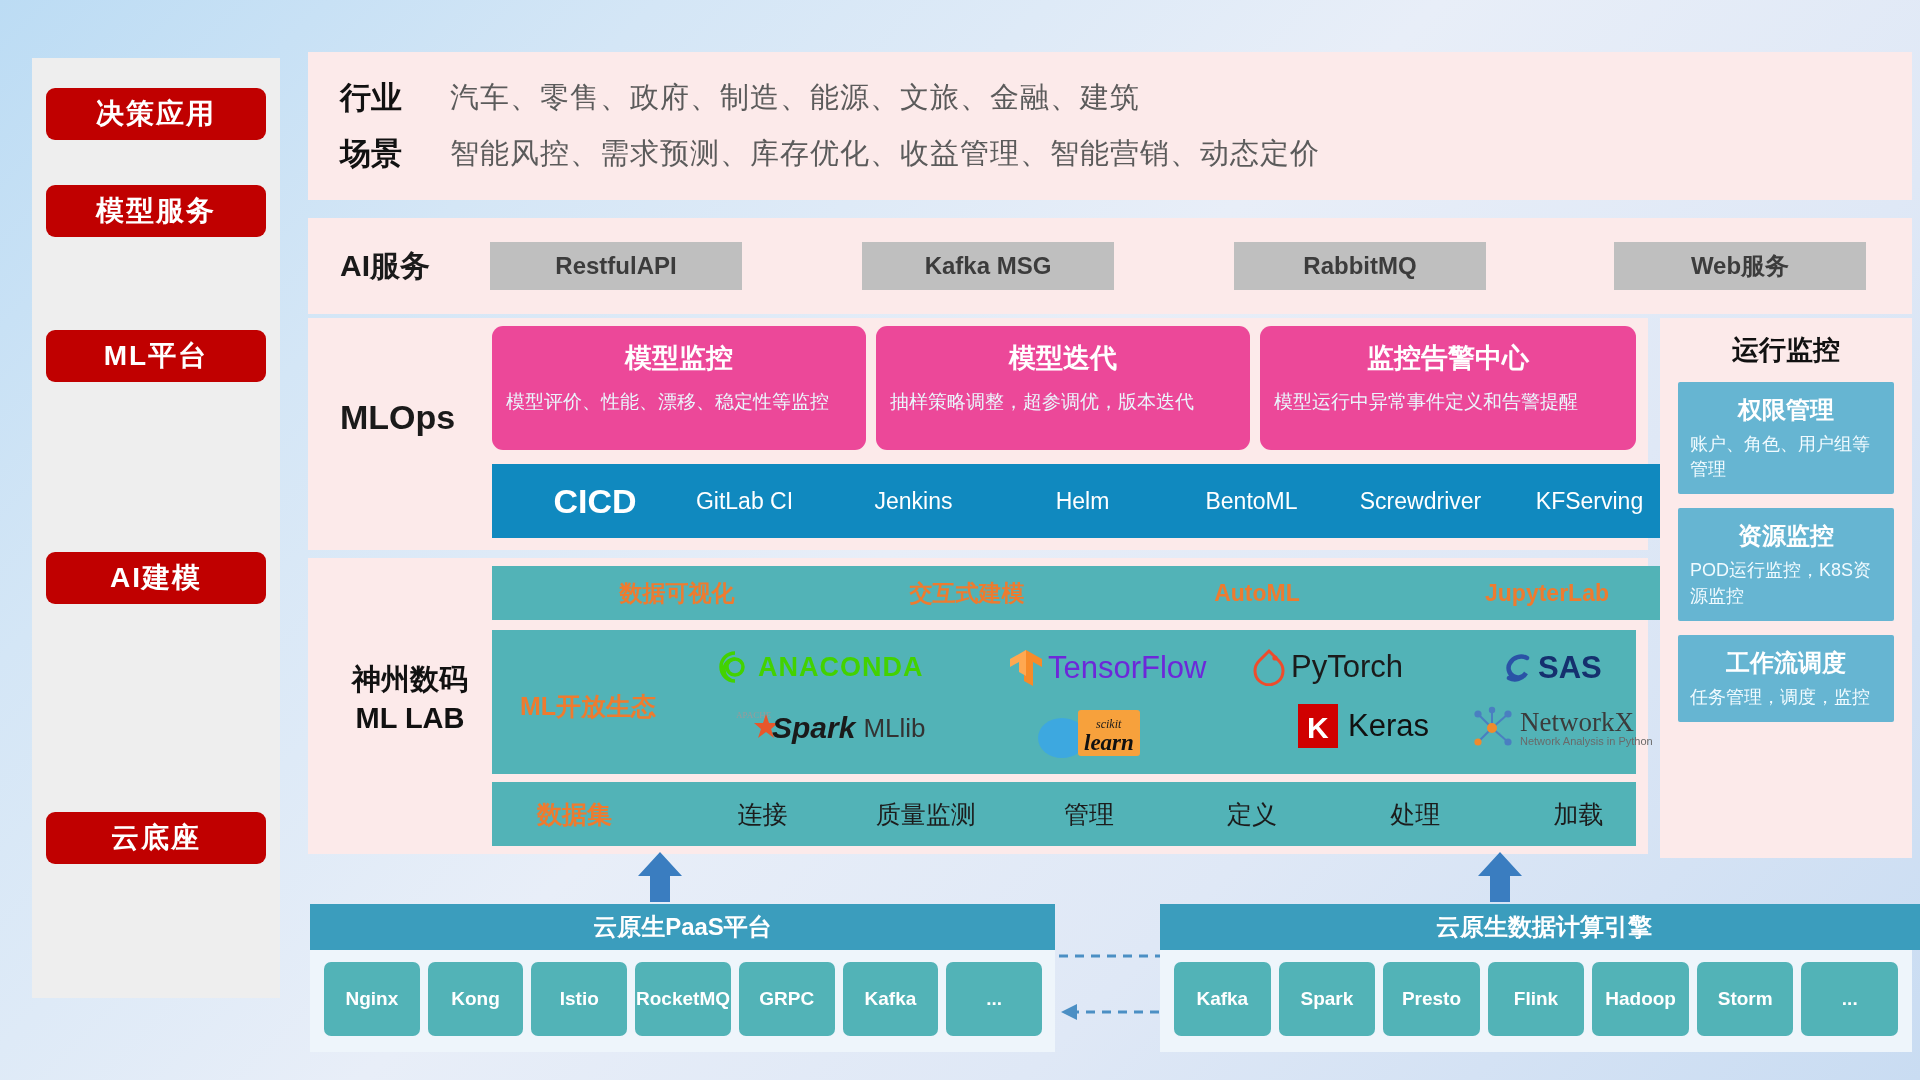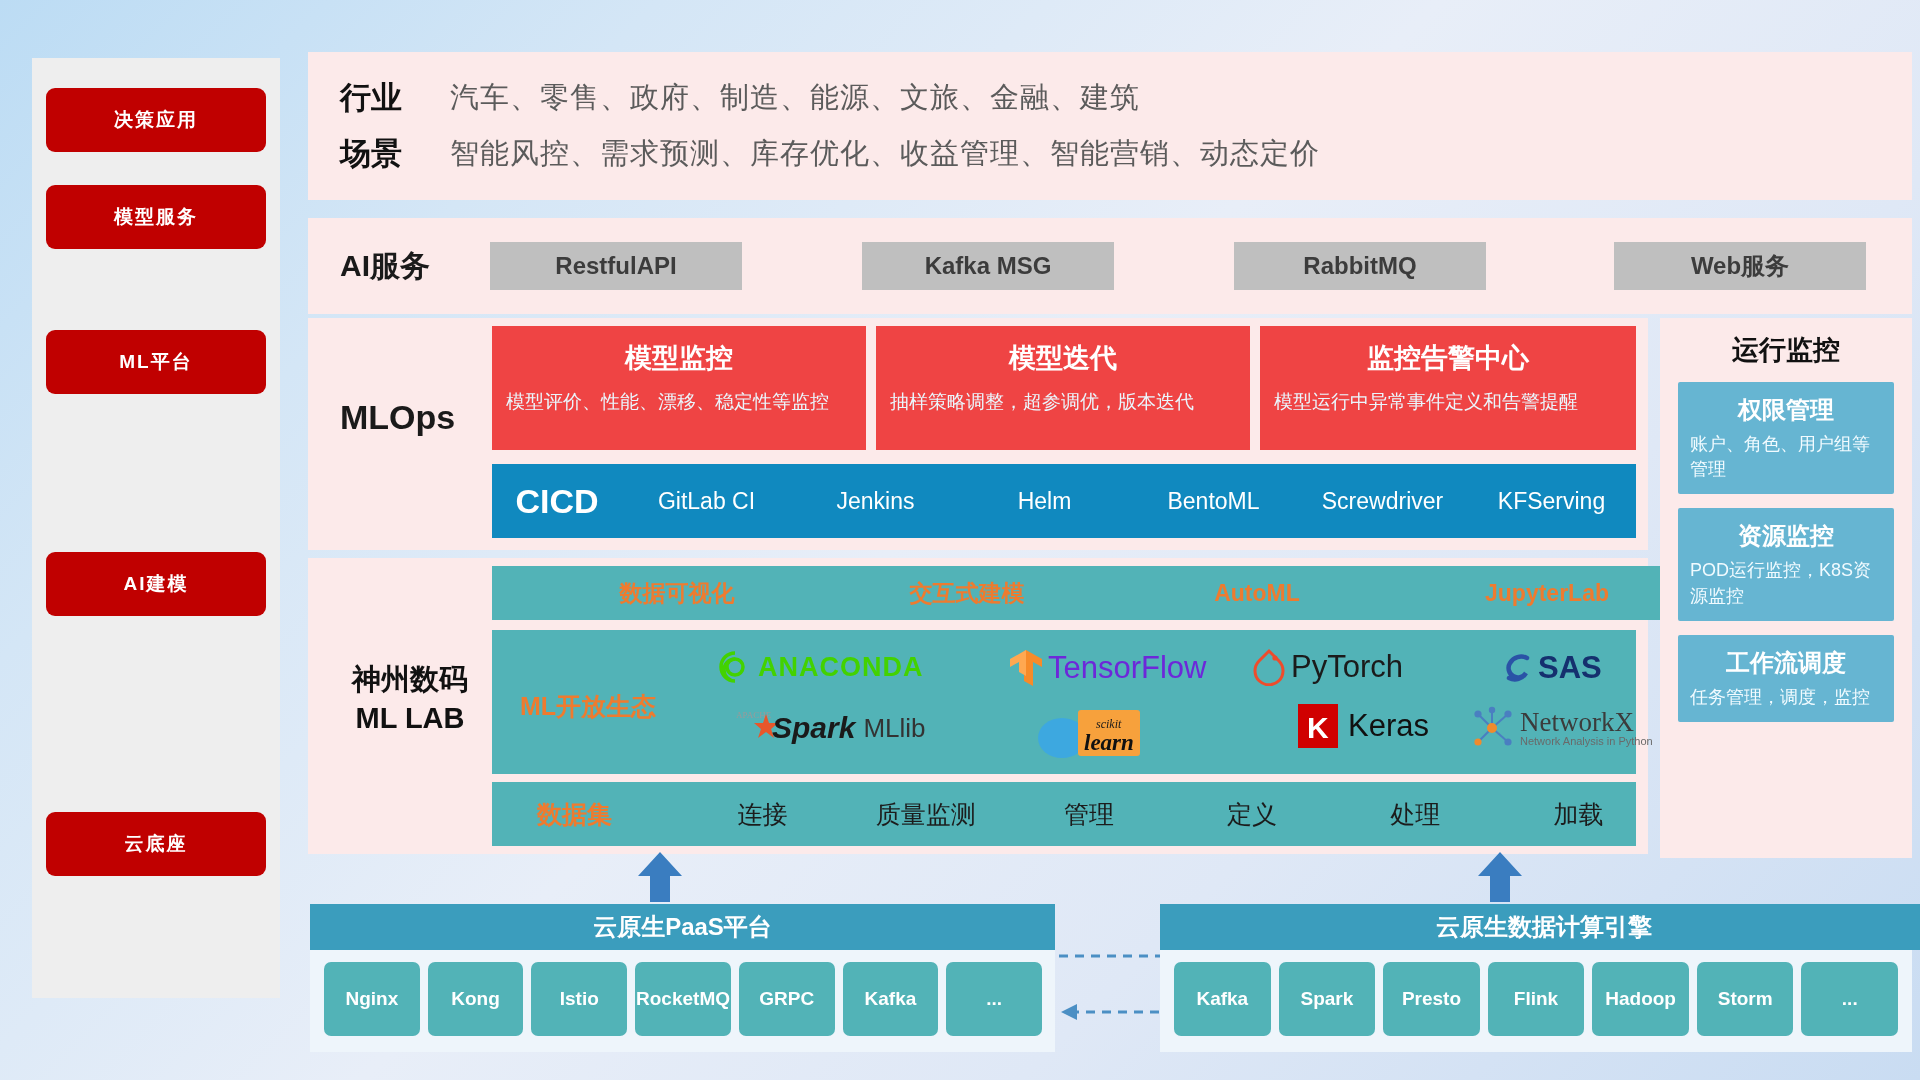--- a/index.html
+++ b/index.html
@@ -10,23 +10,23 @@
     position:relative;
   }
   .canvas{position:absolute;inset:0;}
 
   
   .rail{
     position:absolute;left:32px;top:58px;width:248px;height:940px;
     background:#eeeeee;
   }
   .rail-chip{
-    position:absolute;left:14px;width:220px;height:64px;
+    position:absolute;left:14px;width:220px;height:52px;
     background:#c00000;border-radius:9px;
-    color:#fff;font-weight:bold;font-size:19px;
+    color:#fff;font-weight:bold;font-size:28px;
     display:flex;align-items:center;justify-content:center;
     letter-spacing:2px;
   }
 
   
   .band{position:absolute;background:#fceaea;}
 
   .row-label{
     position:absolute;color:#1a1a1a;font-weight:bold;font-size:30px;
     display:flex;align-items:center;
@@ -40,32 +40,33 @@
 
   
   .ai-box{
     position:absolute;top:242px;height:48px;background:#bfbfbf;
     display:flex;align-items:center;justify-content:center;
     font-size:24px;font-weight:bold;color:#3c3c3c;
   }
 
   
   .mlops-card{
-    position:absolute;background:#ef4444;color:#fff;
+    position:absolute;background:#ec4899;color:#fff;border-radius:11px;
   }
   .mlops-card .t{
     text-align:center;font-weight:bold;font-size:27px;padding-top:14px;
   }
   .mlops-card .d{
     font-size:19px;line-height:1.45;padding:12px 14px 0 14px;color:#eaf6fd;
   }
 
   .cicd-bar{
     position:absolute;background:#1089bf;color:#fff;display:flex;align-items:center;
     overflow:hidden;
+    padding-left:38px;
   }
   .cicd-bar .lead{font-size:34px;font-weight:bold;width:130px;text-align:center;flex:none;}
   .cicd-bar .itm{
     font-size:23px;flex:1;text-align:center;line-height:1.15;
     overflow:hidden;word-break:break-all;
   }
 
   
   .tealbox{background:#52b3b7;color:#ee7b2f;font-weight:bold;}
   .tool-tab{

